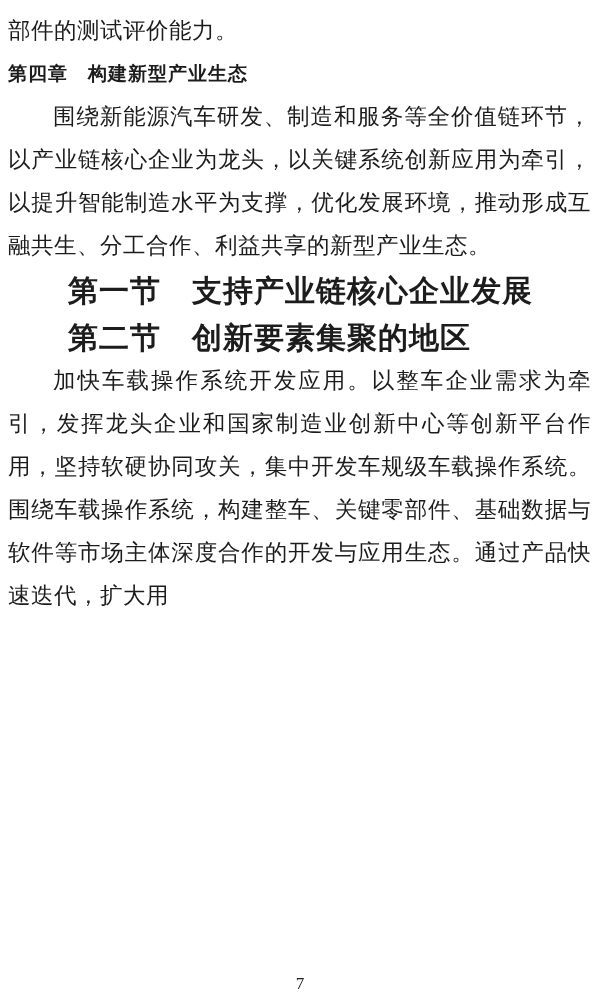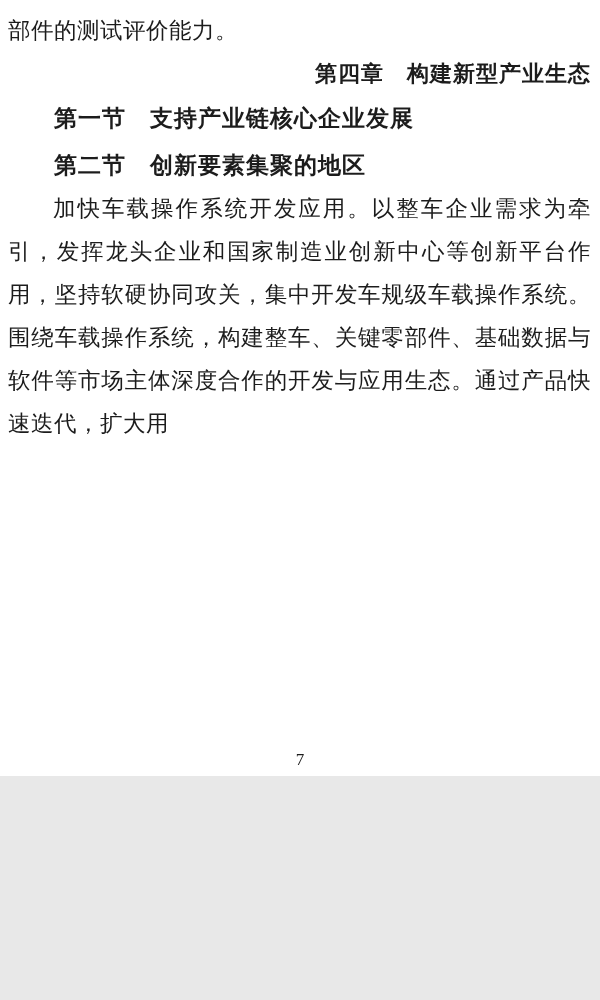--- a/index.html
+++ b/index.html
@@ -8,51 +8,51 @@
   }
   * { margin: 0; padding: 0; box-sizing: border-box; }
   html, body {
     width: 600px;
     background: #e8e8e8;
     font-family: "Liberation Serif", "DejaVu Serif", serif;
   }
   .page {
     position: relative;
     width: 600px;
-    height: 776px;
+    height: 1000px;
     background: var(--bg);
     color: var(--ink);
     padding: 9px 9px 0 8px;
     overflow: hidden;
   }
   .textflow {
     width: 100%;
   }
   p.body {
     font-size: 22.5px;
     line-height: 43px;
     text-align: justify;
     text-justify: inter-character;
     letter-spacing: 0.5px;
     color: var(--ink);
   }
   p.body.indent { text-indent: 2em; }
   h1.chapter {
     font-family: "Liberation Sans", "DejaVu Sans", sans-serif;
     font-weight: bold;
-    font-size: 22px;
+    font-size: 19px;
     line-height: 43px;
-    text-align: right;
+    text-align: left;
     letter-spacing: 1px;
     color: var(--ink);
   }
   h2.section {
     font-family: "Liberation Serif", "DejaVu Serif", serif;
     font-weight: bold;
-    font-size: 23px;
+    font-size: 30px;
     line-height: 43px;
     text-indent: 2em;
     letter-spacing: 1px;
     color: var(--ink);
   }
   h2.section-1 { margin-top: 2px; }
   h2.section-2 { margin-top: 4px; }
   .page-footer {
     position: absolute;
     left: 0;
@@ -67,20 +67,21 @@
 </head>
 <body>
 
 <div class="page">
   <div class="textflow">
 
     <p class="body">部件的测试评价能力。</p>
 
     <h1 class="chapter">第四章　构建新型产业生态</h1>
 
+    <p class="body indent">围绕新能源汽车研发、制造和服务等全价值链环节，以产业链核心企业为龙头，以关键系统创新应用为牵引，以提升智能制造水平为支撑，优化发展环境，推动形成互融共生、分工合作、利益共享的新型产业生态。</p>
 
     <h2 class="section section-1">第一节　支持产业链核心企业发展</h2>
 
 
     <h2 class="section section-2">第二节　创新要素集聚的地区</h2>
 
     <p class="body indent">加快车载操作系统开发应用。以整车企业需求为牵引，发挥龙头企业和国家制造业创新中心等创新平台作用，坚持软硬协同攻关，集中开发车规级车载操作系统。围绕车载操作系统，构建整车、关键零部件、基础数据与软件等市场主体深度合作的开发与应用生态。通过产品快速迭代，扩大用</p>
 
   </div>
 

